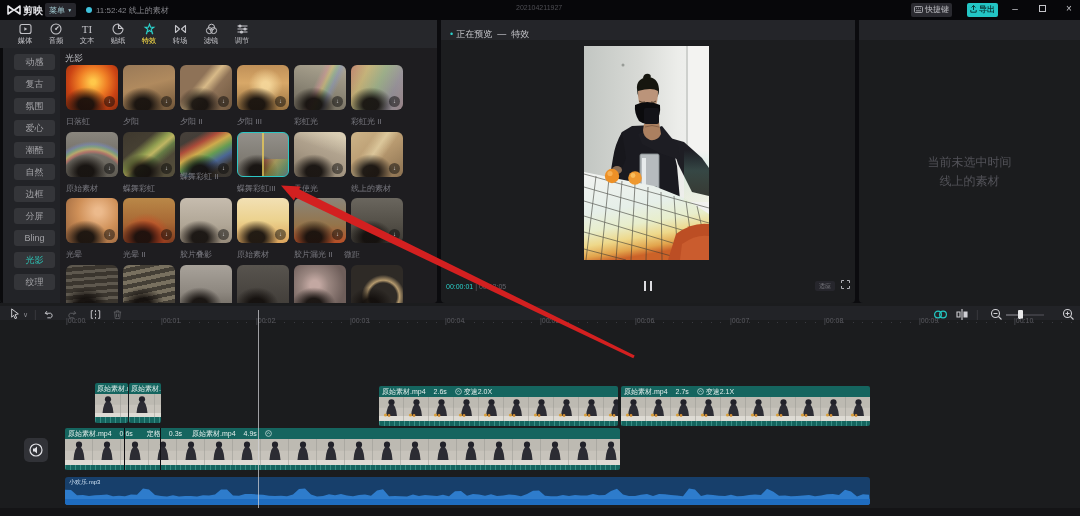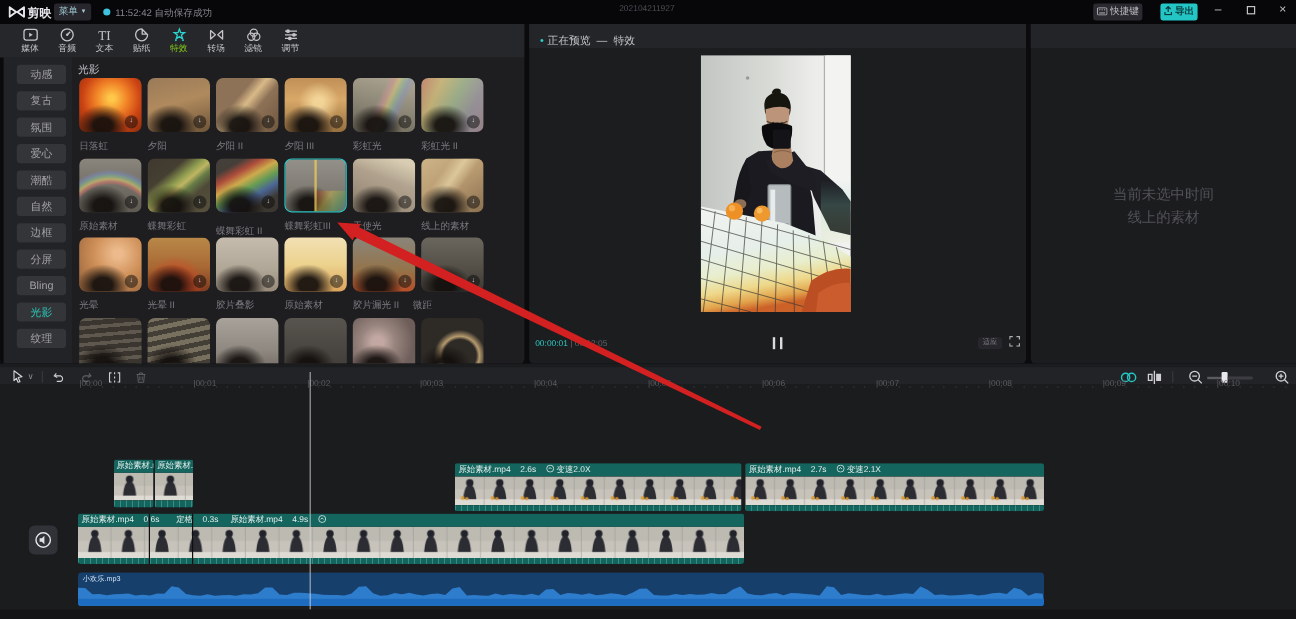--- a/index.html
+++ b/index.html
@@ -14,21 +14,21 @@
 #projname{position:absolute;left:516px;top:4px;font-size:7px;color:#4e4e54}
 #hotkey{position:absolute;left:911px;top:3px;width:41px;height:14px;background:#2a2a30;border-radius:2px;font-size:8px;color:#bdbdc2;text-align:center;line-height:14px}
 #exportbtn{position:absolute;left:967px;top:3px;width:31px;height:14px;background:#23c5c5;border-radius:2px;font-size:8px;color:#0b3b3c;text-align:center;line-height:14px;font-weight:bold}
 .winbtn{position:absolute;top:0;width:10px;height:18px;color:#c3c3c8;font-size:10px;text-align:center;line-height:18px}
 
 #leftpanel{position:absolute;left:0;top:20px;width:437px;height:283px;background:#1e1d20;border-radius:0 0 4px 4px;overflow:hidden}
 #toolbar{position:absolute;left:0;top:0;width:437px;height:28px;background:#26272b}
 .tbitem{position:absolute;top:2px;width:30px;text-align:center;color:#c4c4c9}
 .tbitem .ic{height:14px;display:flex;align-items:center;justify-content:center}
 .tbitem .lb{font-size:8px;line-height:9px;transform:scale(.92)}
-.tbitem.sel{color:#84cc16}
+.tbitem.sel{color:#fde047}
 #sidebar{position:absolute;left:0;top:28px;width:60px;height:255px;background:#222327;border-left:3px solid #0a0a0c}
 .pill{position:absolute;left:11px;width:41px;height:16px;background:#343539;border-radius:3px;color:#a2a2a6;font-size:9px;text-align:center;line-height:16px}
 .pill.sel{color:#2cc2b4}
 #grid{position:absolute;left:60px;top:28px;width:377px;height:255px;background:#1e1d20}
 #gridhead{position:absolute;left:5px;top:4px;font-size:9px;color:#bcbcc1}
 .thumb{position:absolute;width:52px;height:45px;border-radius:6px;overflow:hidden}
 .thumb .sil{position:absolute;left:0;top:0;width:100%;height:100%;background:radial-gradient(ellipse 60% 55% at 38% 88%, rgba(18,14,12,.92) 25%, rgba(18,14,12,0) 70%)}
 .thumb .dl{position:absolute;right:3px;bottom:3px;width:11px;height:11px;border-radius:50%;background:rgba(12,12,12,.5);color:#d8d8da;font-size:6px;text-align:center;line-height:11px}
 .thumb.sel{border:1.8px solid #2cc6c4}
 .tlabel{position:absolute;font-size:8px;color:#78787f;white-space:nowrap}
@@ -58,21 +58,21 @@
 #playhead{position:absolute;left:258px;top:7px;width:1px;height:198px;background:rgba(210,210,215,.72)}
 </style></head>
 <body>
 <div id="topbar">
   <svg id="logo" width="14" height="12" viewBox="0 0 14 12">
       <path d="M1 2 L6.5 6 L1 10 Z M13 2 L7.5 6 L13 10 Z" fill="none" stroke="#e8e8ec" stroke-width="1.6" stroke-linejoin="round"></path>
     </svg>
   <div id="appname">剪映</div>
   <div id="menubtn">菜单 <span style="font-size:5px;vertical-align:1px">▼</span></div>
   <div id="savedot"></div>
-  <div id="savetext">11:52:42 自动保存成功</div>
+  <div id="savetext">11:52:42 线上的素材</div>
   <div id="projname">202104211927</div>
   <div id="hotkey"><svg width="9" height="7" viewBox="0 0 9 7" style="vertical-align:-1px">
         <rect x="0.5" y="0.5" width="8" height="6" rx="1" fill="none" stroke="#bdbdc2" stroke-width="0.8"></rect>
         <path d="M2 2.2 H3 M4 2.2 H5 M6 2.2 H7 M2 4.8 H7" stroke="#bdbdc2" stroke-width="0.8"></path>
       </svg> 快捷键</div>
   <div id="exportbtn"><svg width="7" height="8" viewBox="0 0 7 8" style="vertical-align:-1px">
         <path d="M3.5 0.5 L3.5 5 M1.5 2.5 L3.5 0.5 L5.5 2.5 M0.8 5 V7.2 H6.2 V5" fill="none" stroke="#0b3b3c" stroke-width="1"></path>
       </svg> 导出</div>
   <div class="winbtn" style="left:1010px">–</div>
   <div class="winbtn" style="left:1037px"><span style="display:inline-block;width:7px;height:7px;border:1px solid #c3c3c8;margin-top:5px"></span></div>
@@ -215,21 +215,21 @@
 <div class="tlabel" style="left:6px;top:135px">原始素材</div>
 <div class="thumb" style="left:63px;top:84px;background:linear-gradient(140deg, rgba(0,0,0,0) 30%, rgba(170,190,90,.75) 45%, rgba(220,210,110,.8) 52%, rgba(120,160,80,.6) 60%, rgba(0,0,0,0) 72%), linear-gradient(150deg, #3e382e 0%, #56503c 100%)">
         <div class="sil"></div>
         <div class="dl">↓</div>
       </div>
 <div class="tlabel" style="left:63px;top:135px">蝶舞彩虹</div>
 <div class="thumb" style="left:120px;top:84px;background:linear-gradient(150deg, rgba(0,0,0,0) 18%, rgba(200,80,60,.8) 30%, rgba(230,190,80,.85) 42%, rgba(110,180,90,.8) 54%, rgba(80,120,190,.7) 66%, rgba(0,0,0,0) 80%), linear-gradient(155deg, #46403a 0%, #3a3630 100%)">
         <div class="sil"></div>
         <div class="dl">↓</div>
       </div>
-<div class="tlabel" style="left:120px;top:139px">蝶舞彩虹 II</div>
+<div class="tlabel" style="left:120px;top:123px">蝶舞彩虹 II</div>
 <div class="thumb sel" style="left:177px;top:84px;background:linear-gradient(180deg, #93908a 0%, #807c74 58%, #6e6a62 100%)">
         <div class="sil"></div>
         <div style="position:absolute;left:24px;top:0;width:2px;height:45px;background:rgba(230,200,90,.8)"></div>
         <div style="position:absolute;left:26px;top:26px;width:26px;height:19px;background:linear-gradient(125deg,rgba(180,60,50,.5),rgba(200,180,70,.5),rgba(90,160,90,.5),rgba(70,110,170,.5))"></div>
       </div>
 <div class="tlabel" style="left:177px;top:135px">蝶舞彩虹III</div>
 <div class="thumb" style="left:234px;top:84px;background:linear-gradient(200deg, rgba(240,230,200,.5) 10%, rgba(240,230,200,0) 40%), linear-gradient(205deg, #c6b8a2 0%, #a89a86 55%, #867a68 100%)">
         <div class="sil"></div>
         <div class="dl">↓</div>
       </div>

